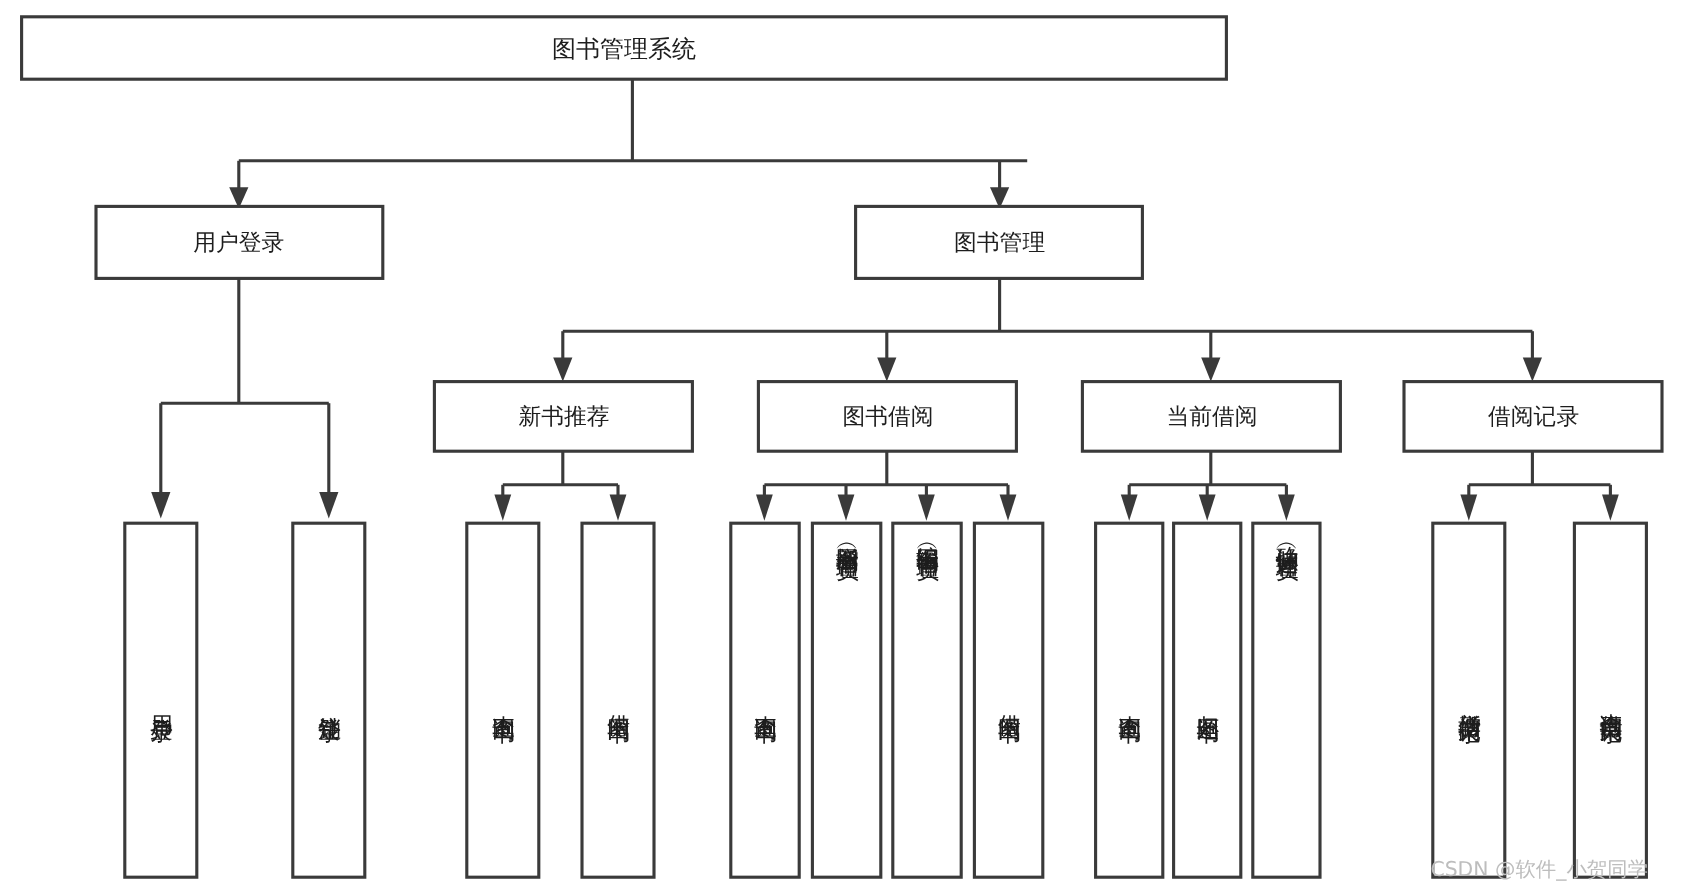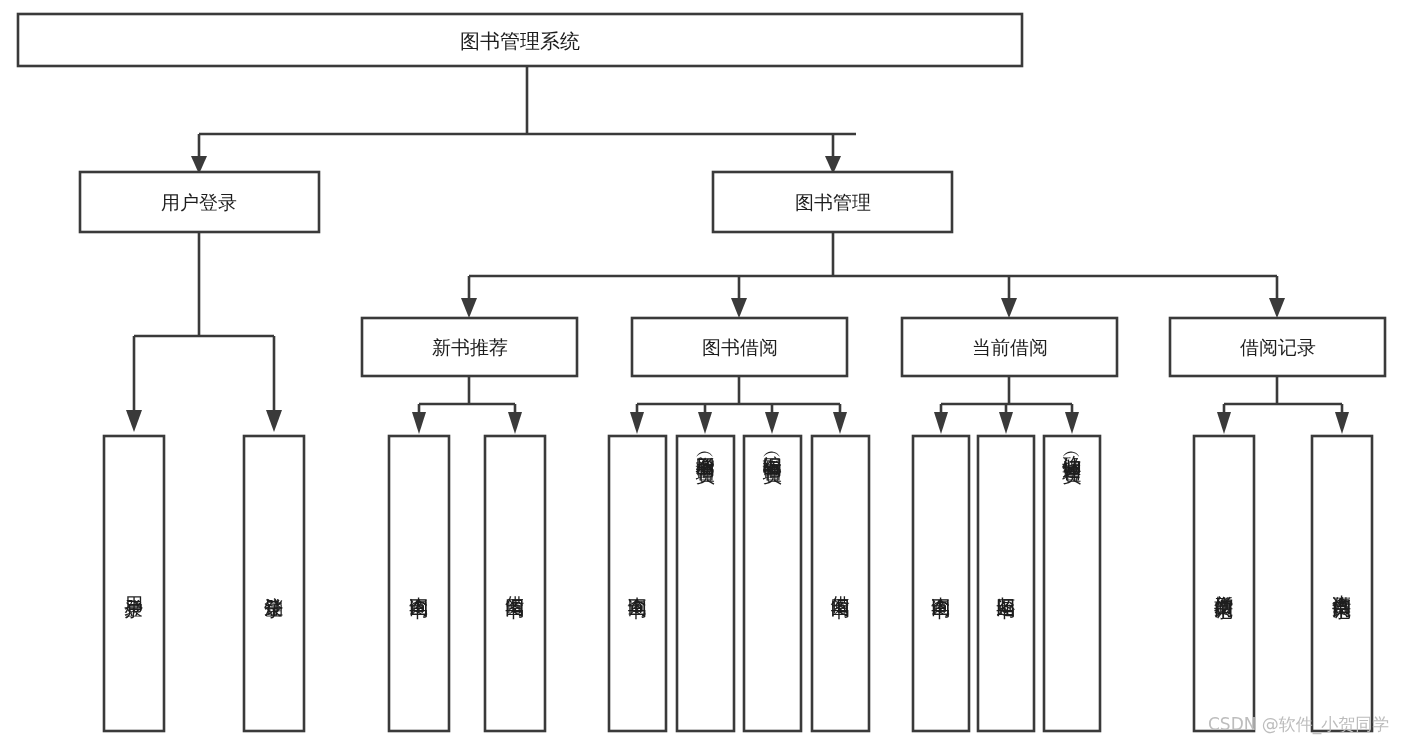--- a/index.html
+++ b/index.html
@@ -241,15 +241,15 @@
     <span class="vlabel">确认归还（管理员）</span>
   </div>
 
   <div class="vlabel-wrap" style="left:1194px;top:436px;width:60px;height:295px;">
     <span class="vlabel">新增借阅记录</span>
   </div>
   <div class="vlabel-wrap" style="left:1312px;top:436px;width:60px;height:295px;">
     <span class="vlabel">查询借阅记录</span>
   </div>
 
-  <div class="watermark" style="left:1192px;top:713px;padding-left:16px;">CSDN @软件_小贺同学</div>
+  <div class="watermark" style="left:1192px;top:713px;">CSDN @软件_小贺同学</div>
 
 </div>
 
 </body></html>

